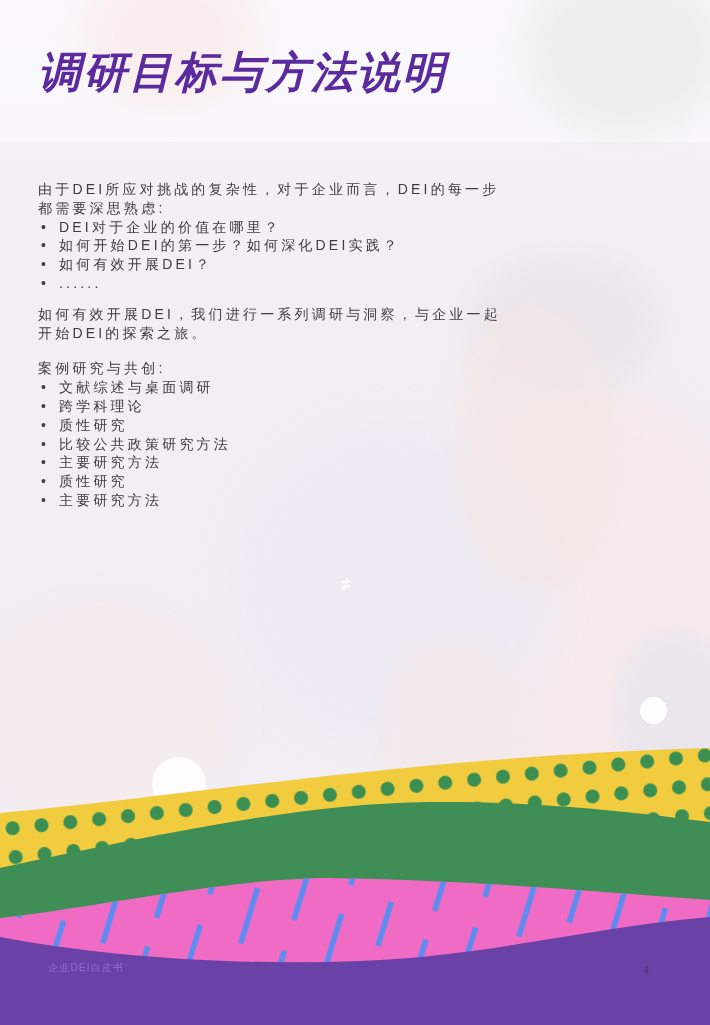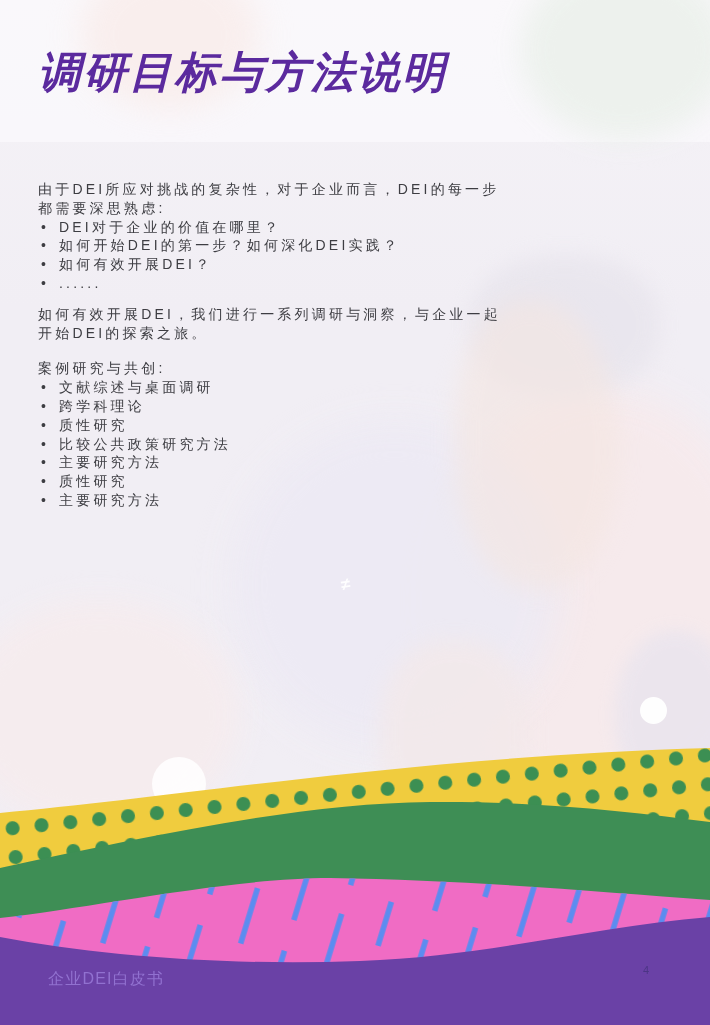--- a/index.html
+++ b/index.html
@@ -66,24 +66,23 @@
   }
   .transition-para { margin-top: 12px !important; }
   .methods-label   { margin-top: 17px !important; }
 
   
   .waves { position: absolute; left: 0; top: 0; pointer-events: none; }
 
   
   .footer-left {
     position: absolute; left: 48px; top: 961px;
-    font-size: 16px; letter-spacing: 1.2px;
+    font-size: 10px; letter-spacing: 1.2px;
     color: rgba(147,116,210,.95);
     z-index: 5;
-    margin-top: 8px;
   }
   .footer-page {
     position: absolute; left: 643px; top: 964px;
     font-size: 11px;
     color: #4c3585;
     z-index: 5;
   }
 </style>
 </head>
 <body>

